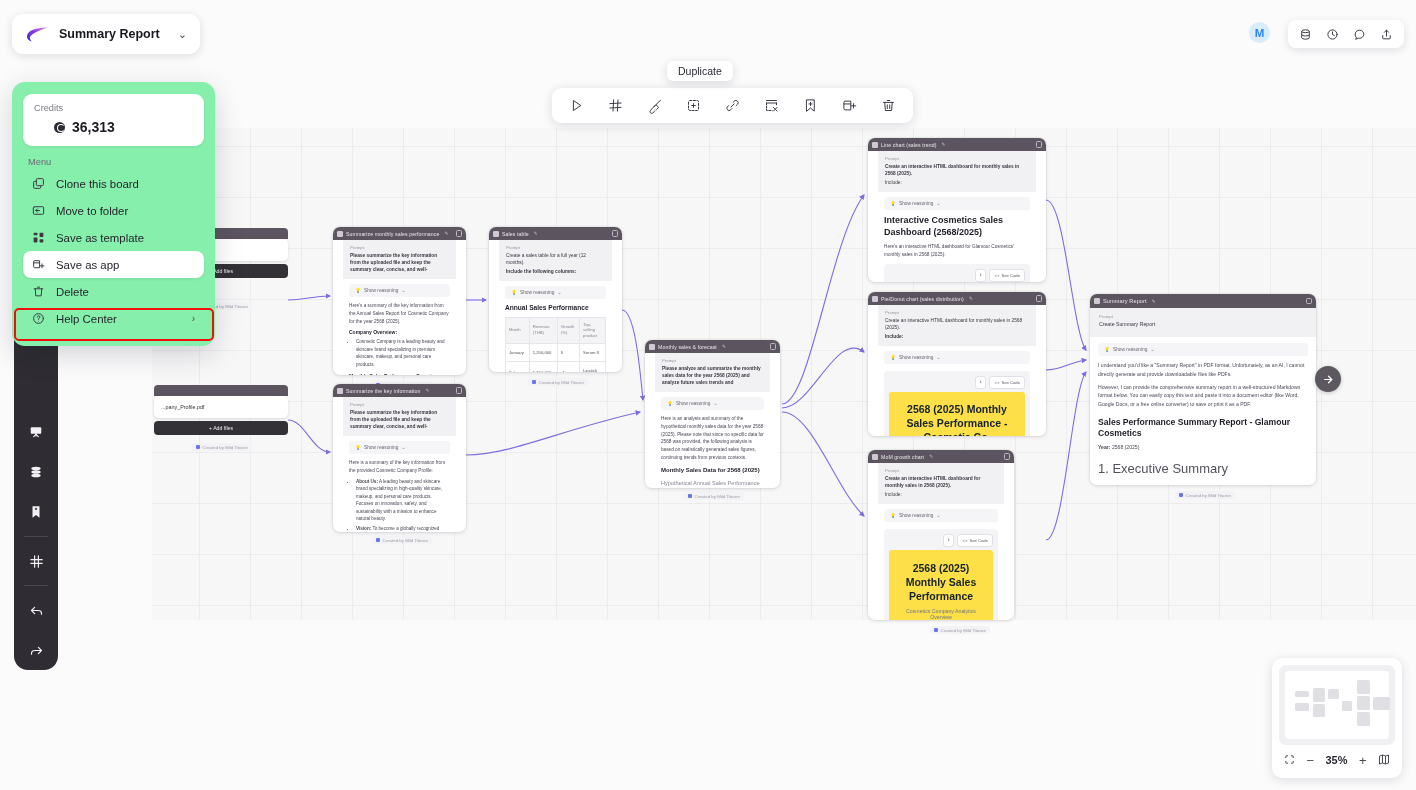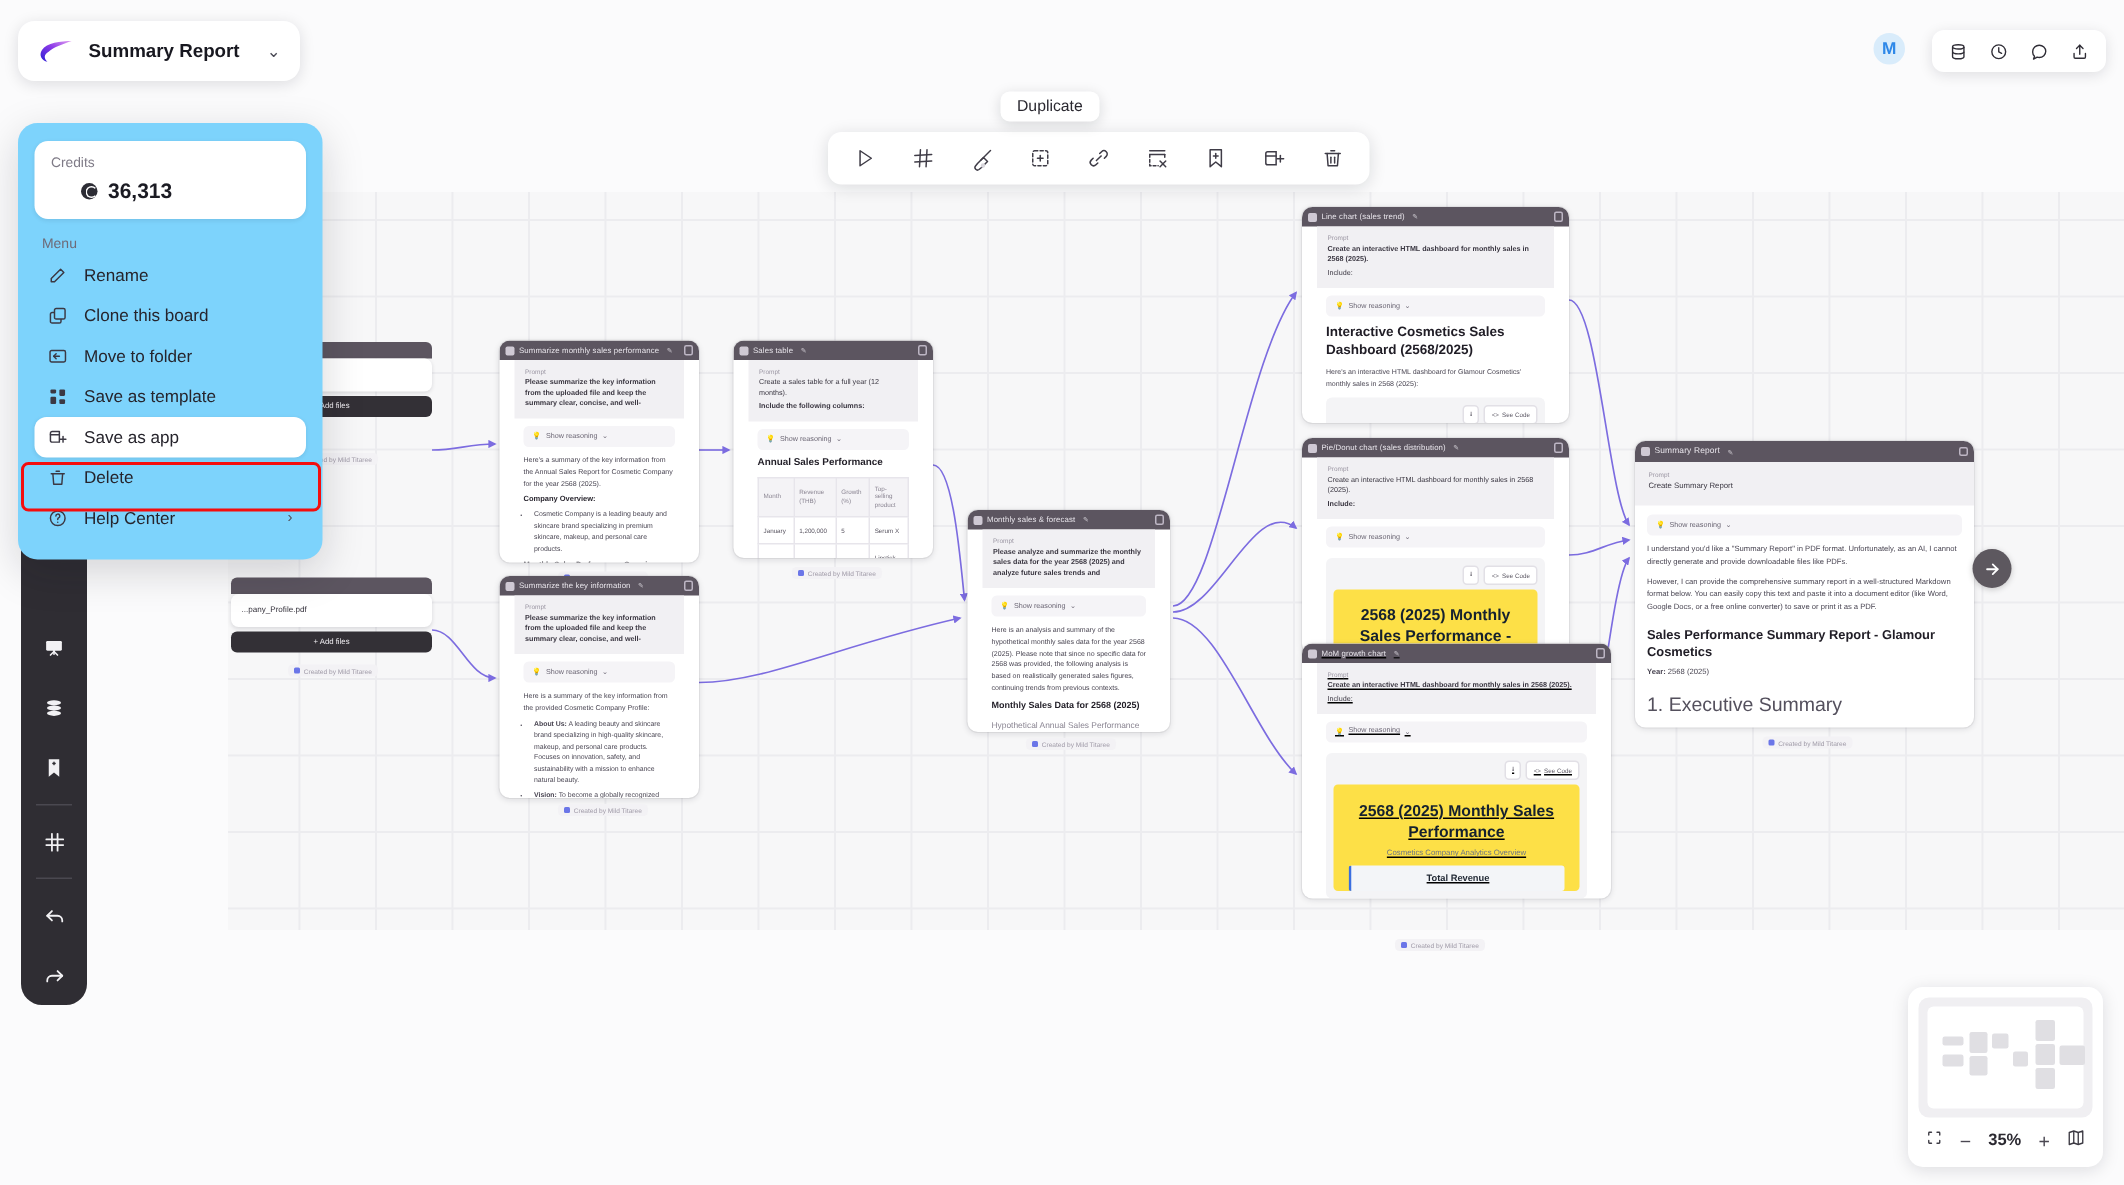--- a/index.html
+++ b/index.html
@@ -132,21 +132,21 @@
     box-shadow:0 2px 10px rgba(16,18,30,.13);
     display:flex;align-items:center;padding:0 13px;gap:10px;z-index:40;
   }
   .brandpill .logo{width:24px;height:18px;flex:0 0 auto;}
   .brandpill .ttl{font-size:12.5px;font-weight:700;color:#181820;flex:1;}
   .brandpill .chev{color:#4a4a55;font-size:11px;}
 
   
   .menu{
     position:absolute;left:12px;top:82px;width:203px;
-    background:#7dd3fc;border-radius:13px;
+    background:#86efac;border-radius:13px;
     box-shadow:0 8px 28px rgba(16,18,30,.17);
     padding:12px 11px 14px; z-index:42;
   }
   .credits{
     background:#fff;border-radius:9px;padding:9px 11px 11px;
     box-shadow:0 1px 3px rgba(16,18,30,.08);
   }
   .credits .cl{font-size:9.2px;color:#7e7a86;}
   .credits .cv{font-size:14px;font-weight:700;color:#1b1b23;margin-top:6px;
                display:flex;align-items:center;gap:7px;padding-left:20px;}
@@ -475,21 +475,21 @@
           </div>
         </div>
         <div class="art-canvas" style="padding:10px 10px 12px;">
           <div class="big-title">2568 (2025) Monthly Sales Performance - Cosmetic Co.</div>
 
         </div>
       </div>
     </div>
   </div>
 
-  <div class="card" style="left:868px;top:429px;width:206px;height:170px;text-decoration:underline;">
+  <div class="card" style="left:868px;top:450px;width:146px;height:170px;">
     <div class="card-head">
       <span class="hico"></span>
       <span>MoM growth chart</span>
       <span class="pencil">✎</span>
       <span class="hright"></span>
     </div>
     <div class="card-body">
       <div class="prompt-block">
         <div class="prompt-lbl">Prompt</div>
         <div class="prompt-txt">Create an interactive HTML dashboard for monthly sales in 2568 (2025).</div>
@@ -762,26 +762,20 @@
   <div class="menu">
     <div class="credits">
       <div class="cl">Credits</div>
       <div class="cv">
         <span class="coin"></span>
         <span>36,313</span>
       </div>
     </div>
     <div class="menu-lbl">Menu</div>
 
-    <div class="mi">
-      <svg class="mico" viewBox="0 0 24 24" fill="none" stroke="currentColor" stroke-width="1.8" stroke-linecap="round" stroke-linejoin="round">
-        <path d="M15.5 4.5l4 4L8 20H4v-4z"></path>
-      </svg>
-      <span>Rename</span>
-    </div>
 
     <div class="mi">
       <svg class="mico" viewBox="0 0 24 24" fill="none" stroke="currentColor" stroke-width="1.8" stroke-linejoin="round">
         <rect x="8" y="3" width="13" height="13" rx="2"></rect>
           <path d="M16 16v3a2 2 0 0 1-2 2H5a2 2 0 0 1-2-2v-9a2 2 0 0 1 2-2h3"></path>
       </svg>
       <span>Clone this board</span>
     </div>
 
     <div class="mi">

